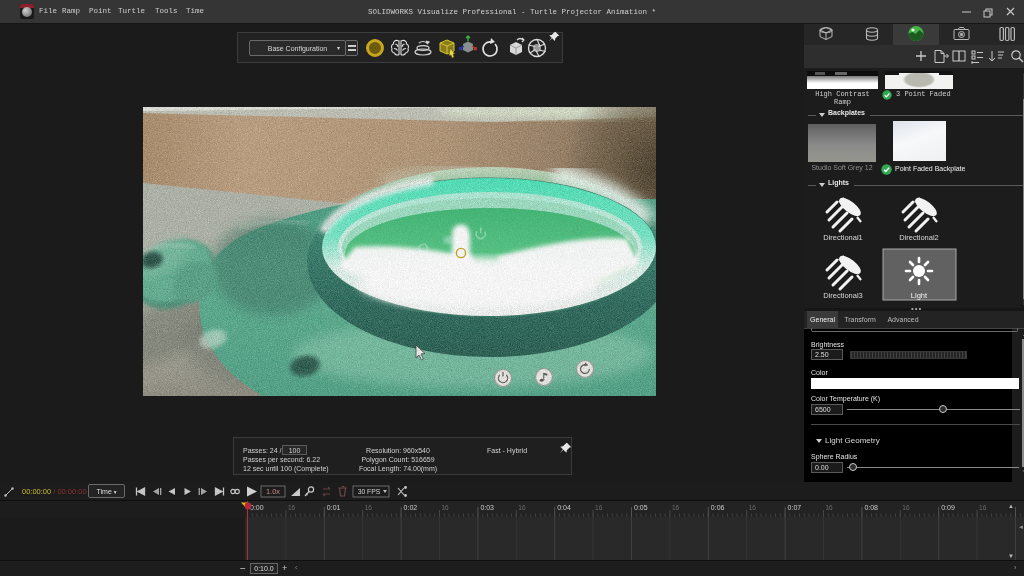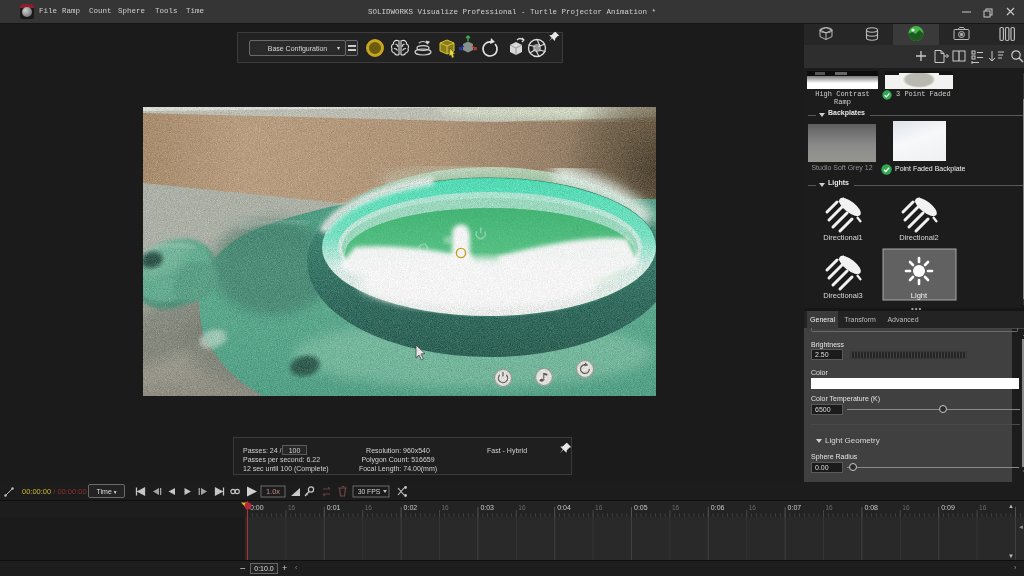--- a/index.html
+++ b/index.html
@@ -15,22 +15,22 @@
 
   <div class="abs" style="left:0;top:0;width:1024px;height:24px;background:#353535;border-bottom:1px solid #161616;">
 
     <div class="abs" style="left:20px;top:4px;width:14px;height:15px;background:#1a1a1a;border-radius:2px;overflow:hidden;">
       <div class="abs" style="left:0;top:0;width:14px;height:4px;background:#8c1f2c;"></div>
       <div class="abs" style="left:2px;top:3px;width:10px;height:10px;border-radius:50%;background:radial-gradient(circle at 35% 35%, #cfcfcf, #5a5a5a);"></div>
     </div>
     <div class="abs txt" style="top:7px;font-size:7.5px;">
       <span class="abs" style="left:39px;">File</span>
         <span class="abs" style="left:62px;">Ramp</span>
-        <span class="abs" style="left:89px;">Count</span>
-        <span class="abs" style="left:118px;">Sphere</span>
+        <span class="abs" style="left:89px;">Point</span>
+        <span class="abs" style="left:118px;">Turtle</span>
         <span class="abs" style="left:155px;">Tools</span>
         <span class="abs" style="left:186px;">Time</span>
     </div>
     <div class="abs txt" style="left:0;top:7.5px;width:1024px;text-align:center;font-size:7.5px;">SOLIDWORKS Visualize Professional - Turtle Projector Animation *</div>
     <div class="abs" style="left:958px;top:0;width:66px;height:24px;color:#c8c8c8;">
       <svg width="66" height="24">
         <line x1="4" y1="12" x2="13" y2="12" stroke="#c8c8c8" stroke-width="1"></line>
         <rect x="28" y="9" width="6" height="6" fill="none" stroke="#c8c8c8" stroke-width="1"></rect>
         <rect x="26" y="11" width="6" height="6" fill="#353535" stroke="#c8c8c8" stroke-width="1"></rect>
         <path d="M49 8 l7 7 M56 8 l-7 7" stroke="#c8c8c8" stroke-width="1.2"></path>
@@ -429,21 +429,21 @@
     </svg>
 
     <div class="abs" style="left:0;top:283px;width:224px;height:3px;background:#161616;"></div>
     <div class="abs" style="left:107px;top:279px;color:#aaa;font-size:8px;letter-spacing:1px;">•••</div>
 
     <div class="abs" style="left:0;top:286px;width:224px;height:18px;background:#232323;border-bottom:1px solid #454545;">
       <div class="abs" style="left:3px;top:0;width:31px;height:18px;background:#3a3a3a;color:#f0f0f0;font-size:7px;text-align:center;line-height:18px;">General</div>
       <div class="abs" style="left:34px;top:0;width:44px;height:18px;color:#bdbdbd;font-size:7px;text-align:center;line-height:18px;">Transform</div>
       <div class="abs" style="left:76px;top:0;width:46px;height:18px;color:#bdbdbd;font-size:7px;text-align:center;line-height:18px;">Advanced</div>
     </div>
-    <div class="abs" style="left:0;top:304px;width:208px;height:153px;background:#404040;">
+    <div class="abs" style="left:0;top:304px;width:208px;height:153px;background:#000000;">
 
       <div class="abs" style="left:7px;top:-1px;width:207px;height:4px;border:1px solid #6a6a6a;border-top:none;border-radius:0 0 2px 2px;"></div>
       <div class="abs" style="left:7px;top:12px;font-size:7px;color:#e2e2e2;">Brightness</div>
       <div class="abs" style="left:7px;top:20px;width:32px;height:11px;background:#1b1b1b;border:1px solid #5a5a5a;font-size:7px;color:#ddd;line-height:10px;padding-left:3px;">2.50</div>
       <div class="abs" style="left:46px;top:21.5px;width:117px;height:8px;background:repeating-linear-gradient(90deg,#414141 0 1px,#252525 1px 3px);border:1px solid #383838;"></div>
       <div class="abs" style="left:7px;top:40px;font-size:7px;color:#e2e2e2;">Color</div>
       <div class="abs" style="left:7px;top:48.5px;width:208px;height:11.5px;background:#fff;"></div>
       <div class="abs" style="left:7px;top:66px;font-size:7px;color:#e2e2e2;">Color Temperature (K)</div>
       <div class="abs" style="left:7px;top:75px;width:32px;height:11px;background:#1b1b1b;border:1px solid #5a5a5a;font-size:7px;color:#ddd;line-height:10px;padding-left:3px;">6500</div>
       <div class="abs" style="left:43px;top:80px;width:173px;height:1px;background:#8a8a8a;"></div>

